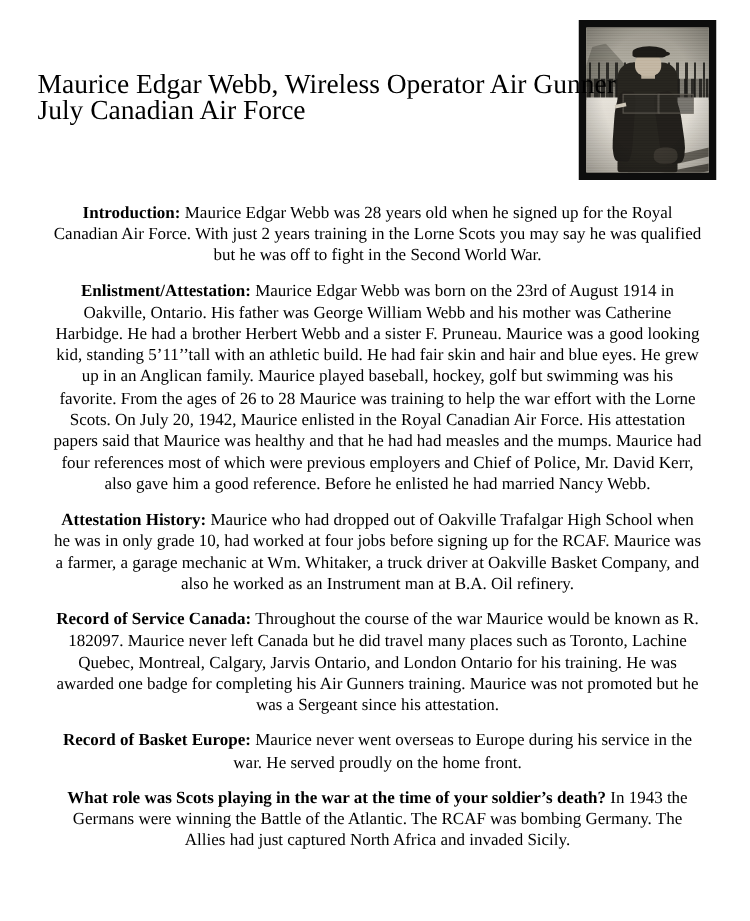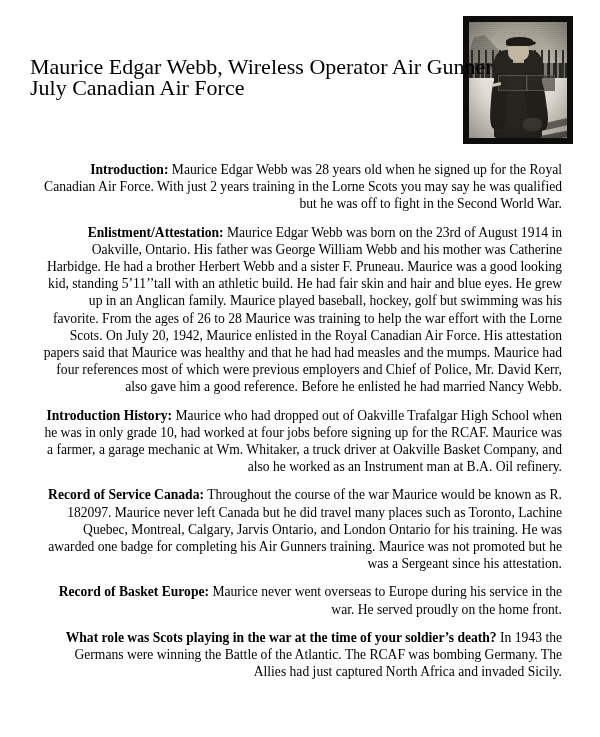--- a/index.html
+++ b/index.html
@@ -226,21 +226,21 @@
   
   .body-block {
     position: absolute;
     left: 42px;
     top: 161px;
     width: 520px;
   }
   .para {
     font-size: 13.6px;
     line-height: 17.2px;
-    text-align: right;
+    text-align: center;
     margin: 0 0 11px 0;
   }
   .para:last-child { margin-bottom: 0; }
   .lead { font-weight: bold; }
 </style>
 </head>
 <body>
 
 <div class="page">
 
@@ -276,21 +276,21 @@
 
     <p class="para">
       <span class="lead">Introduction:</span><span> Maurice Edgar Webb was 28 years old when he signed up for the Royal Canadian Air Force. With just 2 years training in the Lorne Scots you may say he was qualified but he was off to fight in the Second World War.</span>
     </p>
 
     <p class="para">
       <span class="lead">Enlistment/Attestation:</span><span> Maurice Edgar Webb was born on the 23rd of August 1914 in Oakville, Ontario. His father was George William Webb and his mother was Catherine Harbidge. He had a brother Herbert Webb and a sister F. Pruneau. Maurice was a good looking kid, standing 5’11’’tall with an athletic build. He had fair skin and hair and blue eyes. He grew up in an Anglican family. Maurice played baseball, hockey, golf but swimming was his favorite. From the ages of 26 to 28 Maurice was training to help the war effort with the Lorne Scots. On July 20, 1942, Maurice enlisted in the Royal Canadian Air Force. His attestation papers said that Maurice was healthy and that he had had measles and the mumps. Maurice had four references most of which were previous employers and Chief of Police, Mr. David Kerr, also gave him a good reference. Before he enlisted he had married Nancy Webb.</span>
     </p>
 
     <p class="para">
-      <span class="lead">Introduction History:</span><span> Maurice who had dropped out of Oakville Trafalgar High School when he was in only grade 10, had worked at four jobs before signing up for the RCAF. Maurice was a farmer, a garage mechanic at Wm. Whitaker, a truck driver at Oakville Basket Company, and also he worked as an Instrument man at B.A. Oil refinery.</span>
+      <span class="lead">Attestation History:</span><span> Maurice who had dropped out of Oakville Trafalgar High School when he was in only grade 10, had worked at four jobs before signing up for the RCAF. Maurice was a farmer, a garage mechanic at Wm. Whitaker, a truck driver at Oakville Basket Company, and also he worked as an Instrument man at B.A. Oil refinery.</span>
     </p>
 
     <p class="para">
       <span class="lead">Record of Service Canada:</span><span> Throughout the course of the war Maurice would be known as R. 182097.  Maurice never left Canada but he did travel many places such as Toronto, Lachine Quebec, Montreal, Calgary, Jarvis Ontario, and London Ontario for his training. He was awarded one badge for completing his Air Gunners training. Maurice was not promoted but he was a Sergeant since his attestation.</span>
     </p>
 
     <p class="para">
       <span class="lead">Record of Basket Europe:</span><span> Maurice never went overseas to Europe during his service in the war. He served proudly on the home front.</span>
     </p>
 

